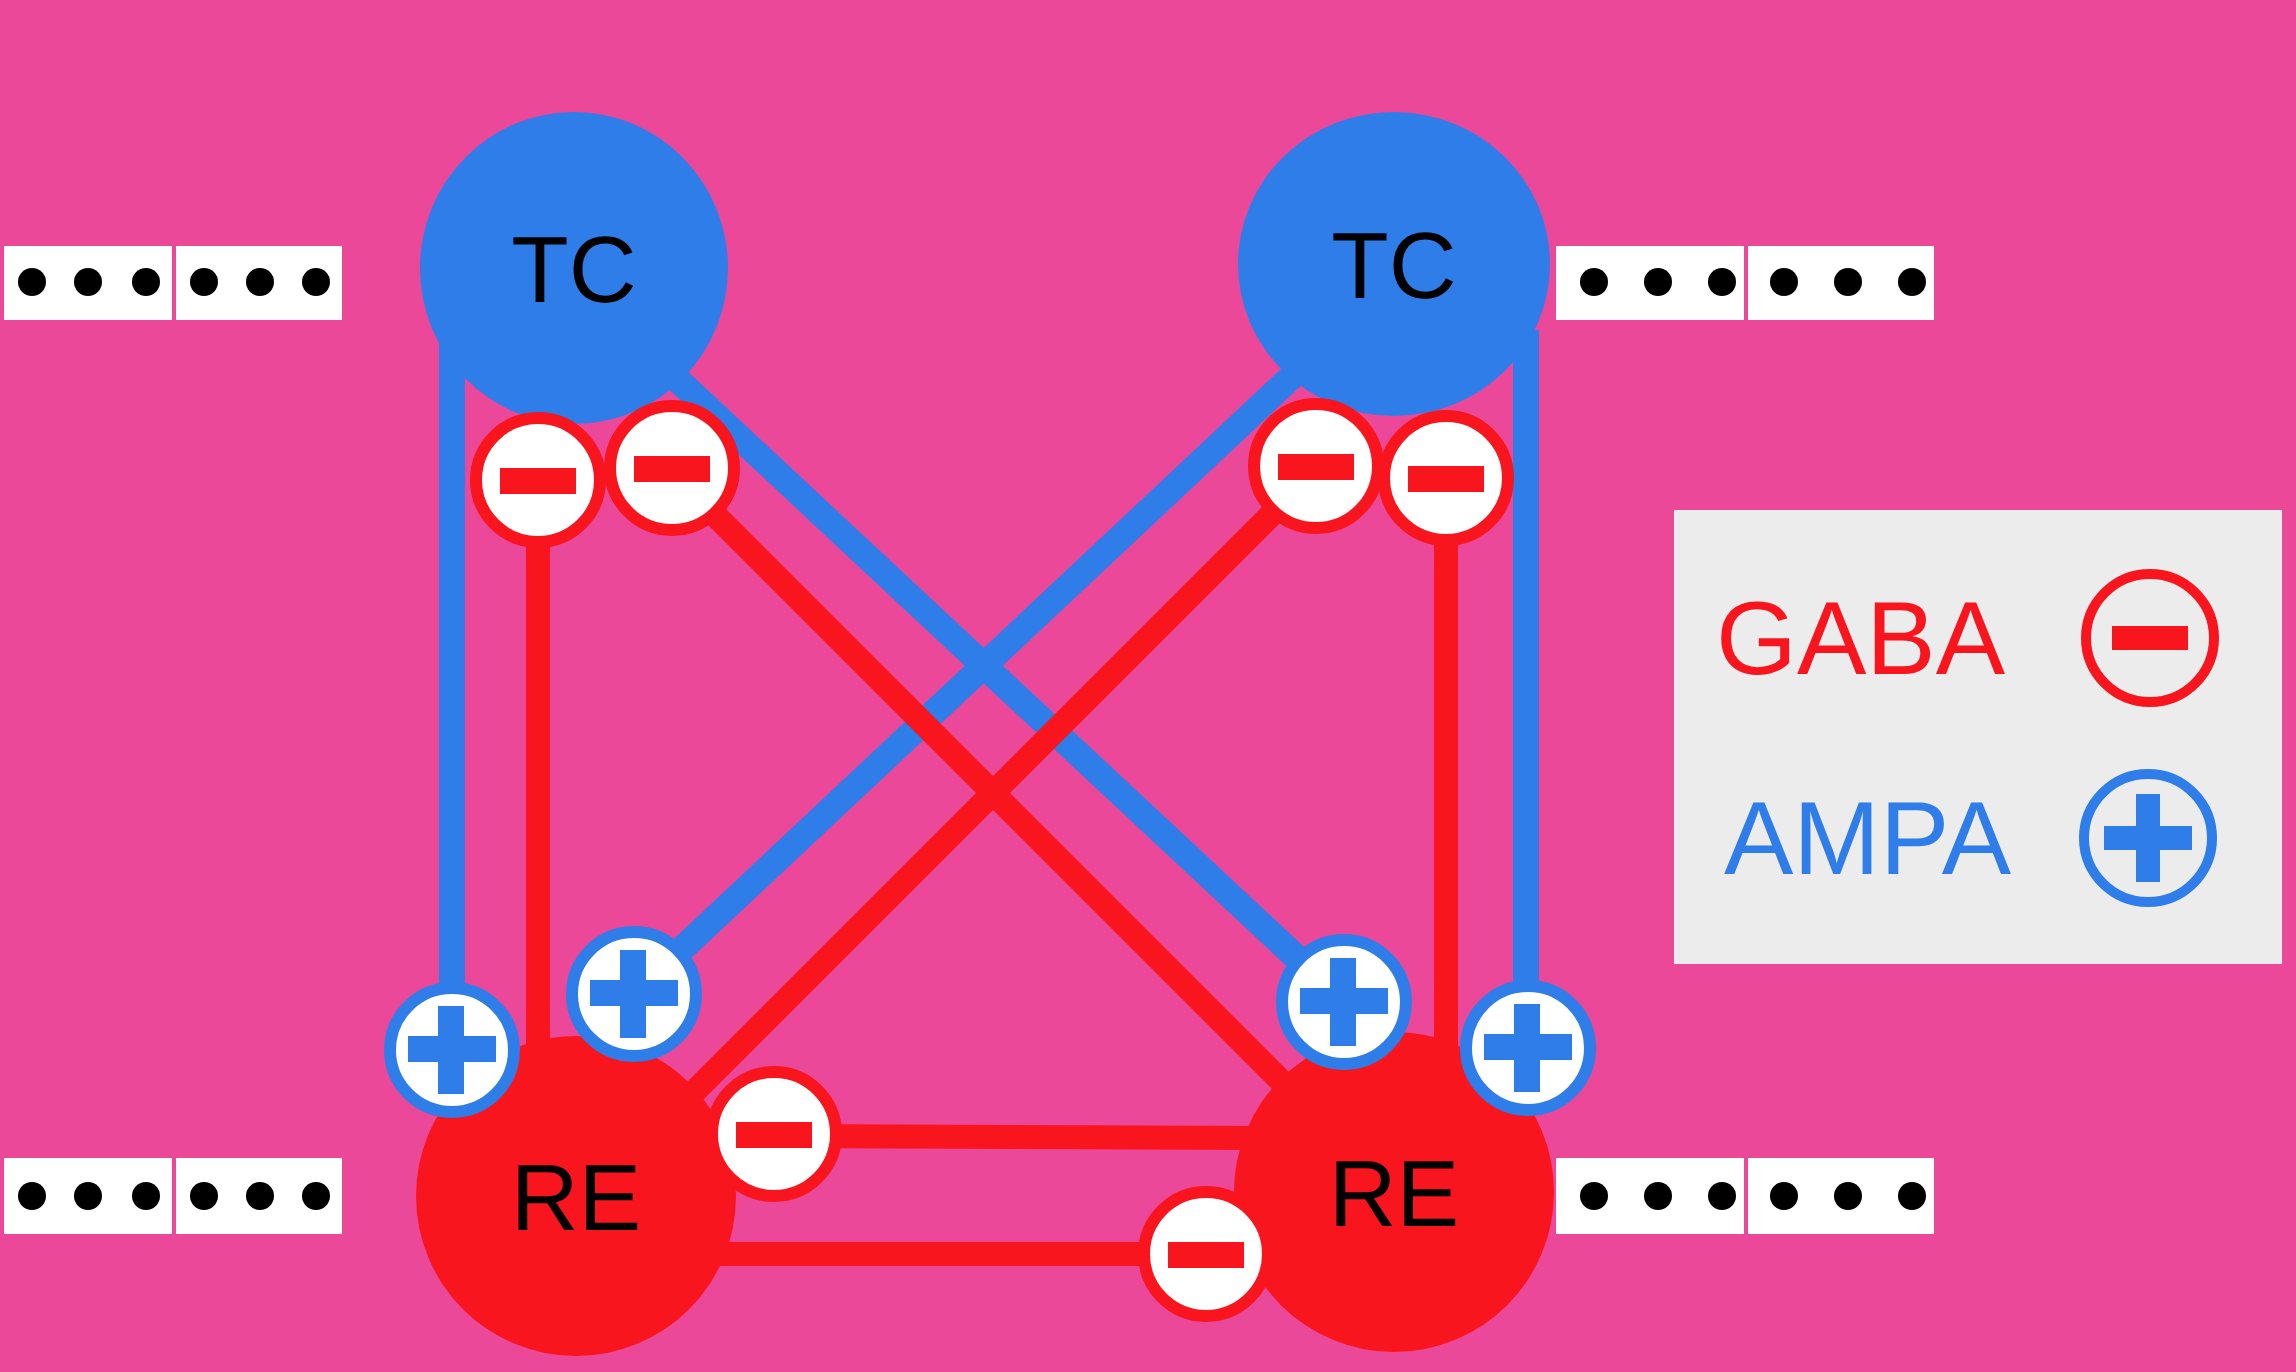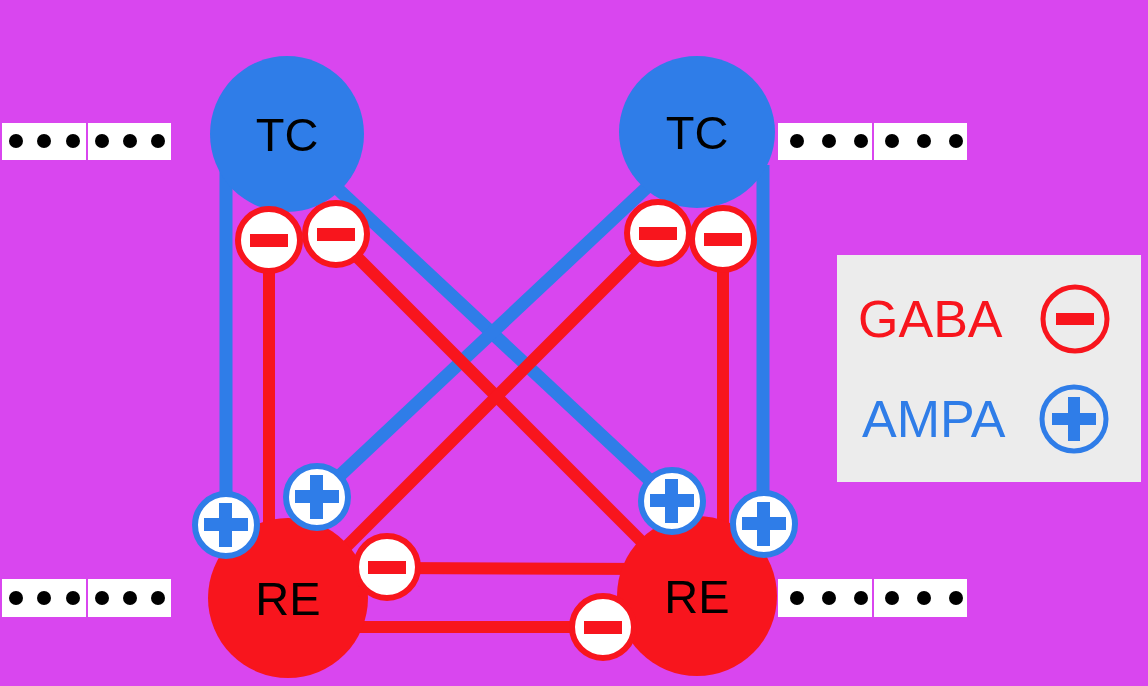--- a/index.html
+++ b/index.html
@@ -1,16 +1,16 @@
 <!DOCTYPE html>
 <html><head>
 <meta charset="utf-8">
 <style>
   html, body { margin: 0; padding: 0; background: #000; }
-  .stage { width: 1148px; height: 686px; position: relative; background: #d946ef; overflow: hidden; }
+  .stage { width: 1148px; height: 686px; position: relative; background: #ec4899; overflow: hidden; }
   svg { display: block; }
   text { font-family: "Liberation Sans", sans-serif; }
   .node-label { font-size: 47px; fill: #000; text-anchor: middle; }
   .legend-label { font-size: 52px; }
   .edge { fill: none; stroke-linecap: butt; }
   .edge-ampa { stroke-width: 13; }
   .edge-gaba { stroke-width: 12; }
   .badge-circle { fill: #fff; stroke-width: 6; }
   .legend-badge-circle { fill: none; stroke-width: 5; }
   .io-box { stroke: none; }

